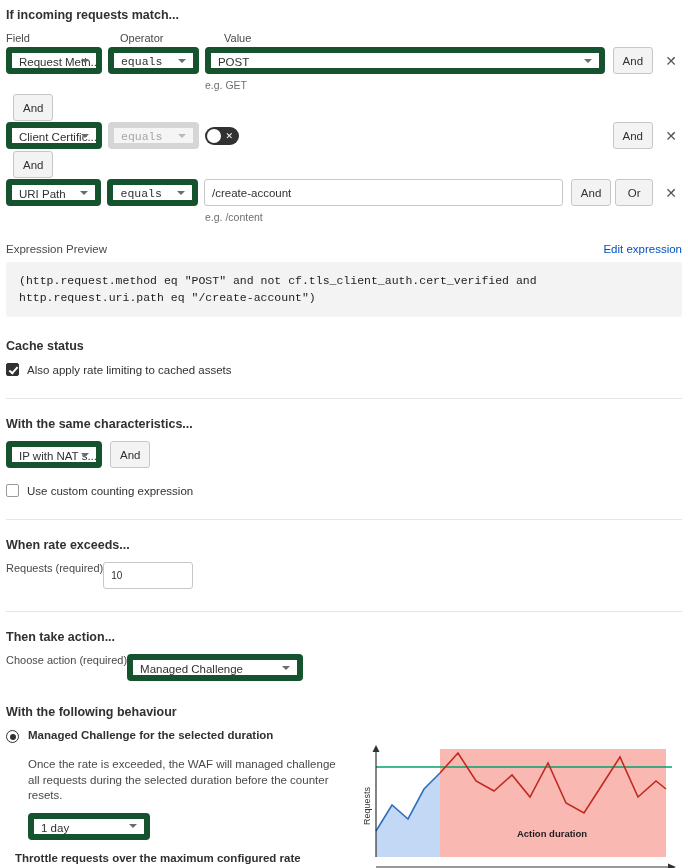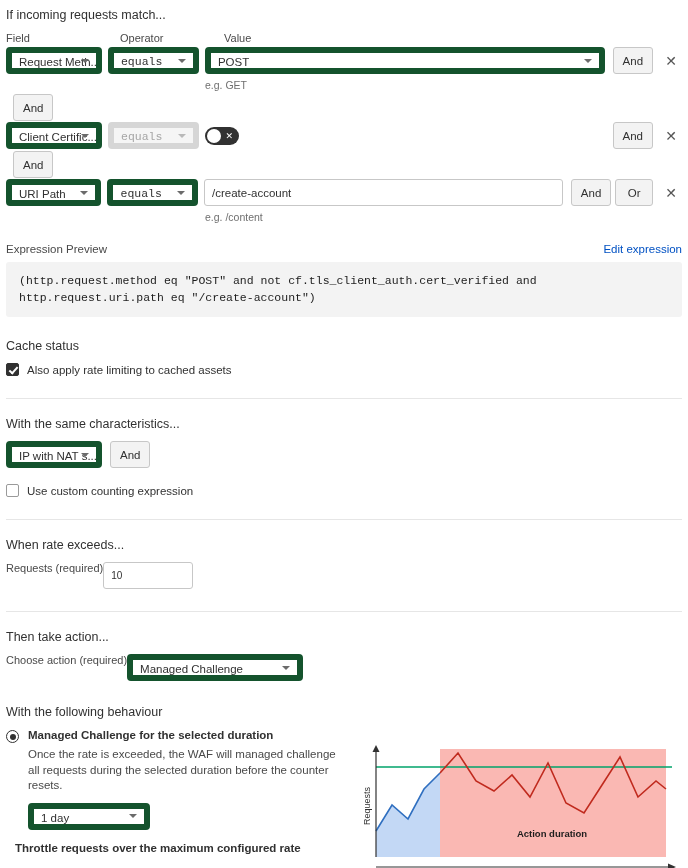--- a/index.html
+++ b/index.html
@@ -7,21 +7,21 @@
     margin: 0; padding: 0;
     background: #ffffff;
     font-family: "Liberation Sans", sans-serif;
     color: #313131;
   }
   body { width: 688px; height: 868px; overflow: hidden; position: relative; }
   .page { padding: 0 6px; }
 
   .section-title {
     font-size: 12.5px;
-    font-weight: normal;
+    font-weight: bold;
     color: #313131;
     margin: 0 0 10px 0;
   }
   .pad-top-8 { padding-top: 8px; }
 
   .col-labels {
     display: flex;
     align-items: flex-end;
     font-size: 11px;
     color: #494949;
@@ -280,21 +280,21 @@
   .behaviour-opt {
     display: flex;
     align-items: flex-start;
     margin-bottom: 12px;
   }
   .behaviour-txt { margin-left: 9px; max-width: 318px; }
   .behaviour-title {
     font-size: 11.5px;
     font-weight: bold;
     color: #313131;
-    margin-bottom: 6px;
+    margin-bottom: 16px;
   }
   .behaviour-desc {
     font-size: 11.5px;
     color: #494949;
     line-height: 1.35;
   }
   .behaviour-body { display: flex; }
   .behaviour-left { width: 350px; }
   .chart-wrap { margin-left: 6px; margin-top: 16px; }
   .duration-wrap { margin-top: 9px; }

